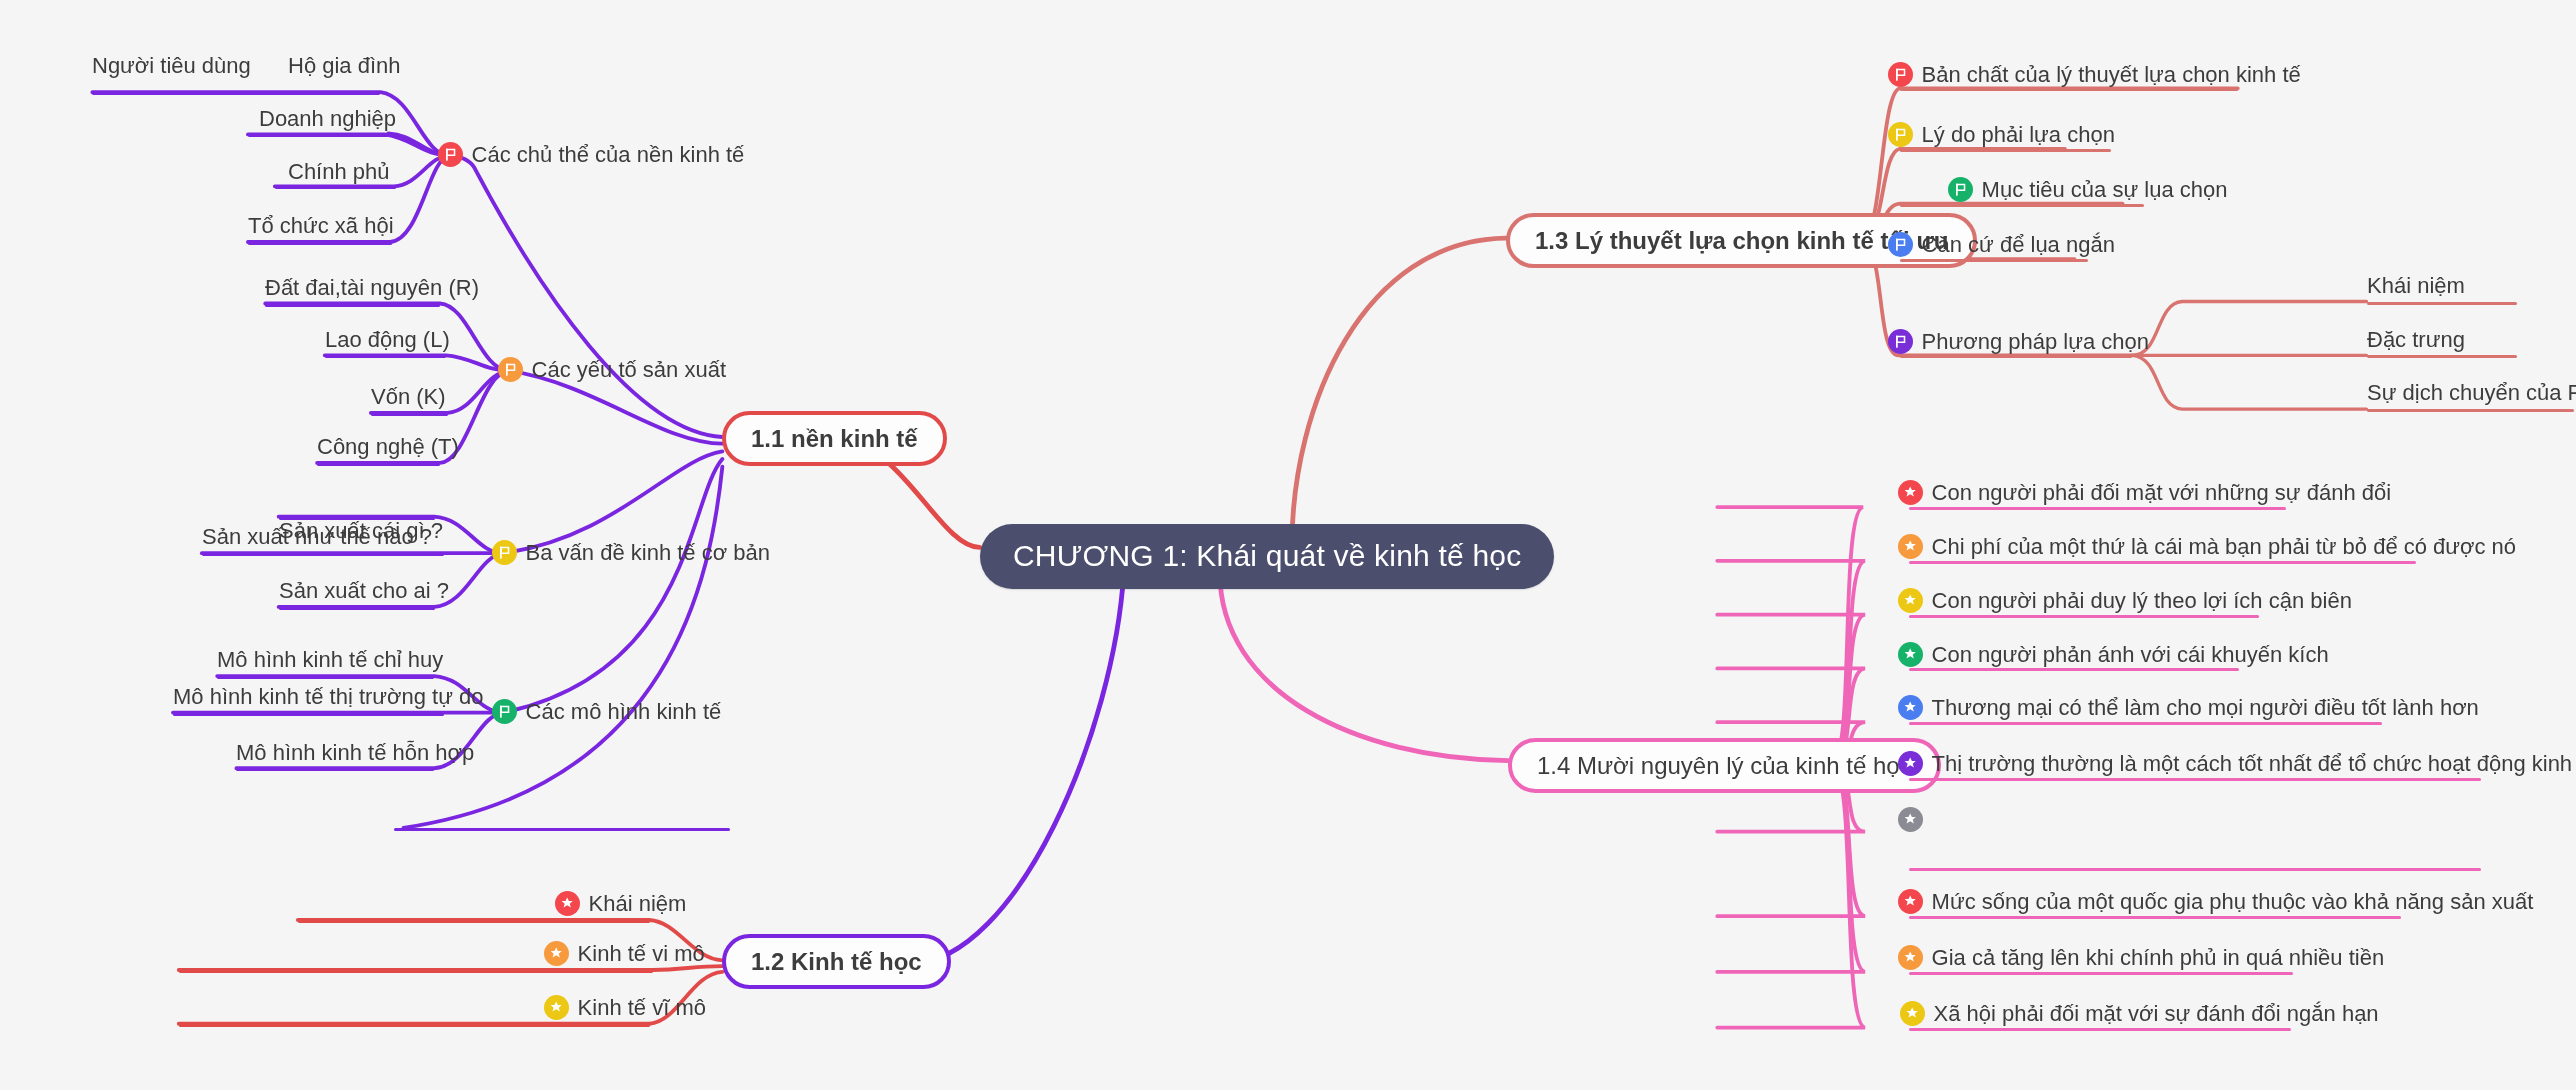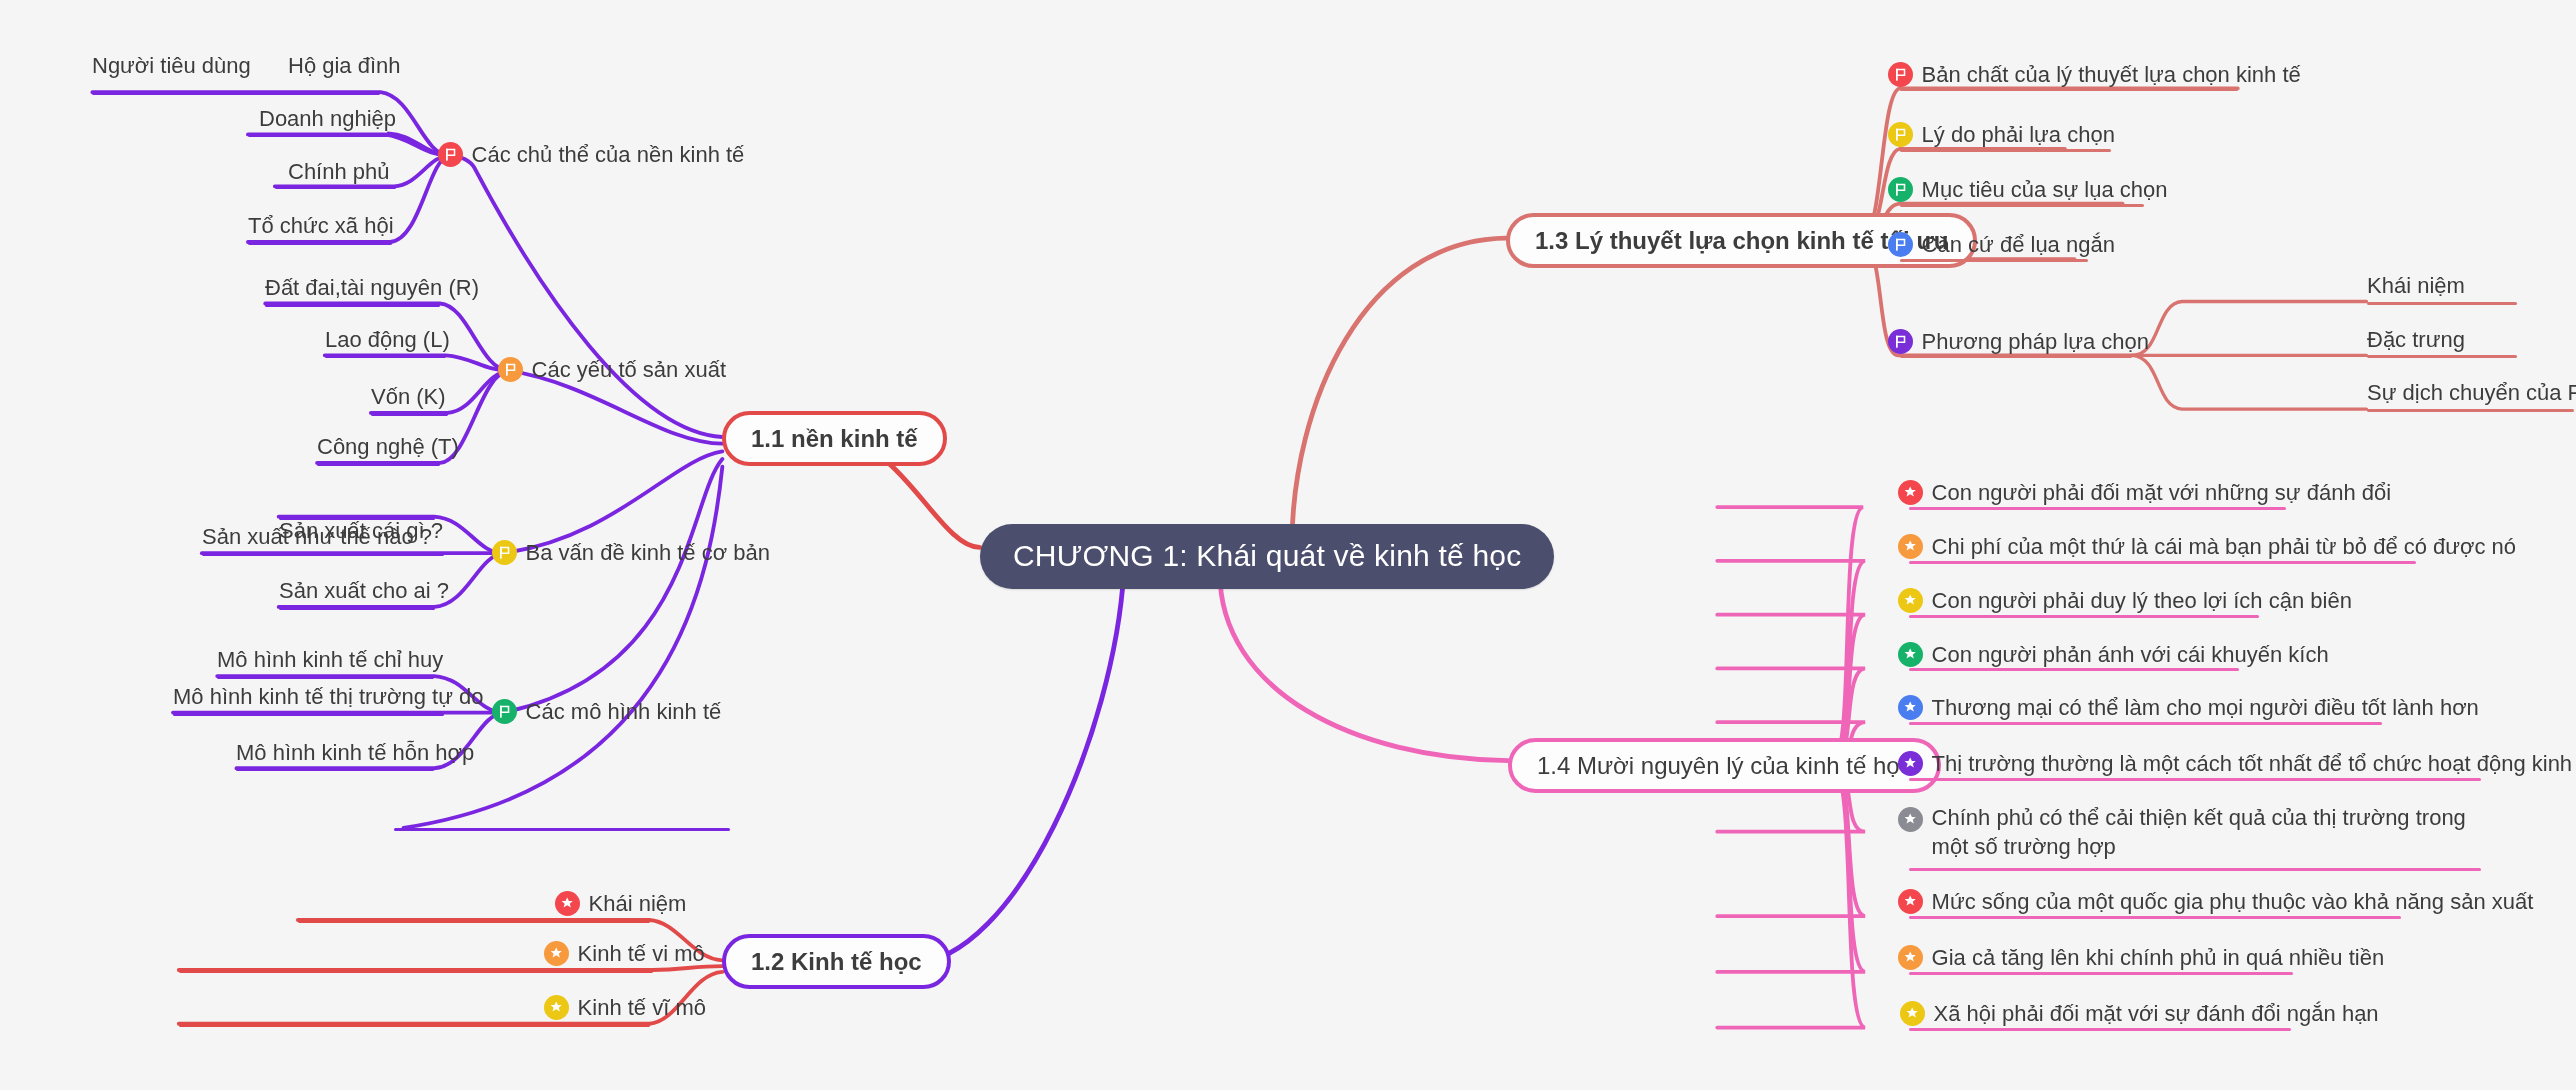--- a/index.html
+++ b/index.html
@@ -268,21 +268,21 @@
     <span class="ico c-yellow">
       <svg width="13.4" height="13.4" viewBox="0 0 14 14">
           <path d="M3 1.5h8v6H3z" fill="none" stroke="#fff" stroke-width="1.6"></path>
           <path d="M3 1.5v11" stroke="#fff" stroke-width="1.8" stroke-linecap="round"></path>
         </svg>
     </span>
     <span class="txt">Lý do phải lựa chọn</span>
   </div>
   <div class="ul" style="left:1900px;top:149px;width:211px;background:#d9736f;"></div>
 
-  <div class="node leaf" style="left:1888px;top:175px;">
+  <div class="node leaf" style="left:1948px;top:175px;">
     <span class="ico c-green">
       <svg width="13.4" height="13.4" viewBox="0 0 14 14">
           <path d="M3 1.5h8v6H3z" fill="none" stroke="#fff" stroke-width="1.6"></path>
           <path d="M3 1.5v11" stroke="#fff" stroke-width="1.8" stroke-linecap="round"></path>
         </svg>
     </span>
     <span class="txt">Mục tiêu của sự lụa chọn</span>
   </div>
   <div class="ul" style="left:1900px;top:204px;width:244px;background:#d9736f;"></div>
 
@@ -376,21 +376,20 @@
     <span class="txt">Thị trường thường là một cách tốt nhất để tổ chức hoạt động kinh tế</span>
   </div>
   <div class="ul" style="left:1909px;top:778px;width:572px;background:#ef66b8;"></div>
 
   <div class="node leaf wrap" style="left:1898px;top:803px;width:576px;">
     <span class="ico c-gray" style="align-self:flex-start;margin-top:3.8px;">
       <svg width="14.4" height="14.4" viewBox="0 0 16 16">
           <path d="M8 1.6l1.9 4h4.3l-3.4 2.9 1.3 4.2L8 10.2 3.9 12.7l1.3-4.2L1.8 5.6h4.3z" fill="#fff"></path>
         </svg>
     </span>
-    <span class="txt">Chính phủ có thể cải thiện kết quả của thị trường trong một số trường hợp</span>
   </div>
   <div class="ul" style="left:1909px;top:868px;width:572px;background:#ef66b8;"></div>
 
   <div class="node leaf" style="left:1898px;top:887px;">
     <span class="ico c-red">
       <svg width="14.4" height="14.4" viewBox="0 0 16 16">
           <path d="M8 1.6l1.9 4h4.3l-3.4 2.9 1.3 4.2L8 10.2 3.9 12.7l1.3-4.2L1.8 5.6h4.3z" fill="#fff"></path>
         </svg>
     </span>
     <span class="txt">Mức sống của một quốc gia phụ thuộc vào khả năng sản xuất</span>

